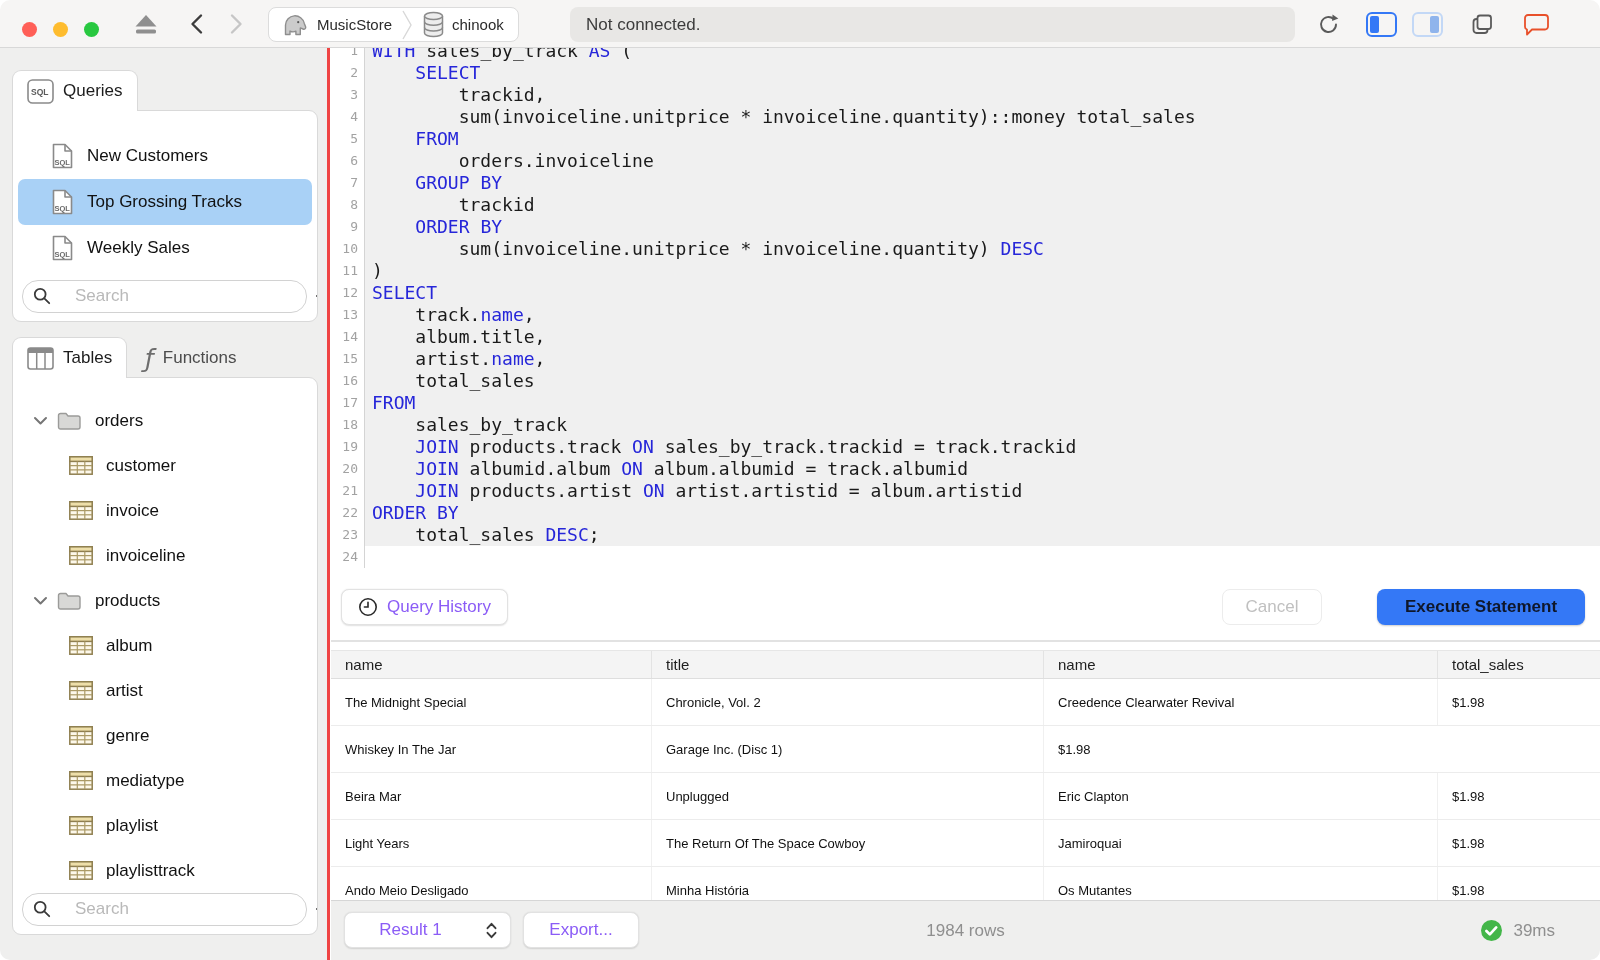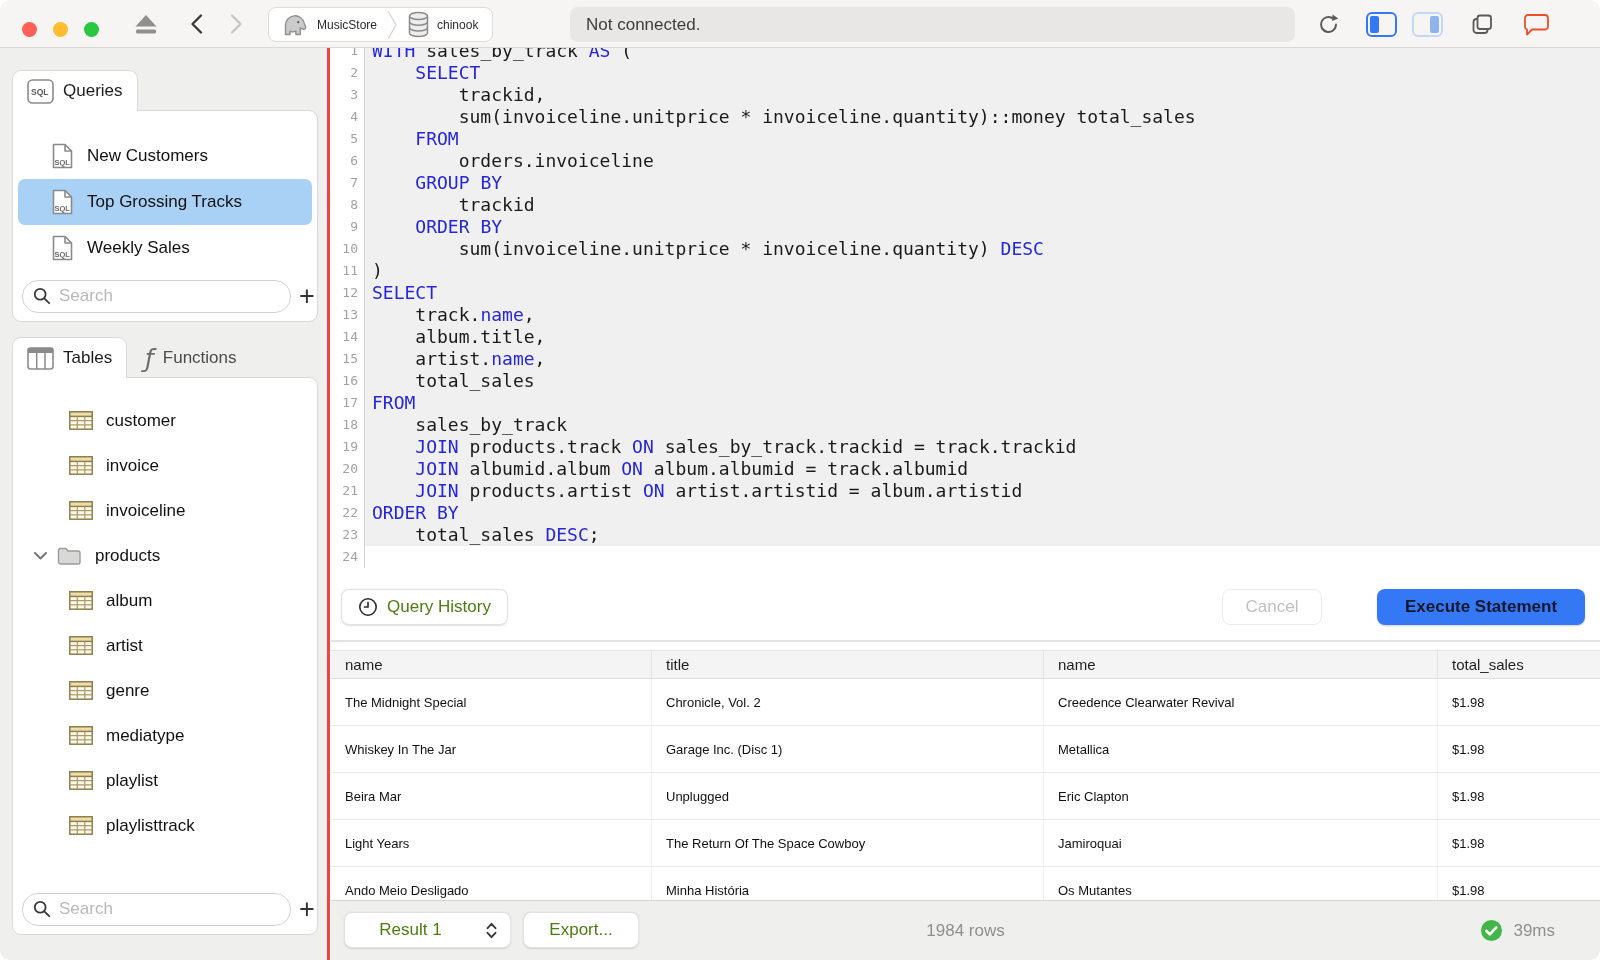--- a/index.html
+++ b/index.html
@@ -7,40 +7,40 @@
   .window { position:absolute; left:0; top:0; width:1600px; height:960px; border-radius:10px; overflow:hidden; background:#fff; }
 
   
   .titlebar { position:absolute; left:0; top:0; width:1600px; height:48px; background:#f6f5f4; border-bottom:1px solid #d8d8d8; }
   .tl { position:absolute; top:22px; width:15px; height:15px; border-radius:50%; }
   .tl.red { left:22px; background:#ff5f57; }
   .tl.yellow { left:53px; background:#febc2e; }
   .tl.green { left:84px; background:#28c840; }
   .tb-icon { position:absolute; top:0; height:48px; display:flex; align-items:center; justify-content:center; }
   .breadcrumb { position:absolute; left:268px; top:7px; height:35px; background:#fff; border:1px solid #dcdcdc; border-radius:8px; display:flex; align-items:center; padding:0 14px 0 10px; }
-  .crumb { display:flex; align-items:center; gap:7px; font-size:12px; color:#2a2a2a; }
+  .crumb { display:flex; align-items:center; gap:7px; font-size:15px; color:#2a2a2a; }
   .crumb-sep { width:14px; height:30px; margin:0 8px; }
   .status-field { position:absolute; left:570px; top:7px; width:725px; height:35px; background:#e8e7e5; border-radius:8px; display:flex; align-items:center; padding-left:16px; font-size:17px; color:#3c3c3c; }
   .icon-panel-left { width:31px; height:25px; border:2px solid #3478f6; border-radius:6px; position:relative; }
   .icon-panel-left::before { content:''; position:absolute; left:2px; top:2px; bottom:2px; width:9px; background:#3478f6; border-radius:2px; }
   .icon-panel-right { width:31px; height:25px; border:2px solid #c3d8f6; border-radius:6px; position:relative; }
   .icon-panel-right::before { content:''; position:absolute; right:2px; top:2px; bottom:2px; width:9px; background:#8fb4ec; border-radius:2px; }
 
   
   .sidebar { position:absolute; left:0; top:48px; width:330px; height:912px; background:#efefee; border-right:3px solid #ef4444; }
   .side-tab { position:absolute; height:41px; background:#fff; border:1px solid #d9d9d9; border-bottom:none; border-radius:9px 9px 0 0; display:flex; align-items:center; gap:9px; padding:0 14px; font-size:17px; color:#1c1c1c; z-index:3; }
   .side-tab.ghost { background:transparent; border-color:transparent; color:#4c4c4c; }
   .card { position:absolute; left:12px; width:306px; background:#fff; border:1px solid #d9d9d9; border-radius:0 9px 9px 9px; z-index:2; overflow:hidden; }
   .queries-tab { left:12px; top:22px; }
   .queries-card { top:62px; height:212px; }
   .qrow { display:flex; align-items:center; gap:14px; height:46px; margin:0 5px; padding-left:34px; border-radius:7px; font-size:17px; color:#111; }
   .qrow.sel { background:#a9d1f6; }
   .qlist { padding-top:22px; }
   .card-search { position:absolute; left:9px; right:5px; bottom:5px; height:40px; background:#fff; display:flex; align-items:center; gap:8px; }
-  .search-box { flex:1; height:33px; border:1px solid #d2d2d2; border-radius:16px; background:#fff; display:flex; align-items:center; padding:0 10px; gap:8px; }
+  .search-box { flex:1; height:33px; border:1px solid #d2d2d2; border-radius:16px; background:#fff; display:flex; align-items:center; padding:0 10px; gap:24px; }
   .search-box input { border:none; outline:none; flex:1; font-size:17px; font-family:"Liberation Sans",sans-serif; color:#222; background:transparent; }
   .search-box input::placeholder { color:#b9b9b9; }
   .plus-btn { width:26px; font-size:27px; font-weight:300; color:#333; text-align:center; line-height:26px; }
   .tables-tab { left:12px; top:289px; }
   .functions-tab { left:130px; top:289px; }
   .schema-card { top:329px; height:558px; }
   .tree { padding-top:20px; }
   .trow { display:flex; align-items:center; height:45px; font-size:17px; color:#111; }
   .trow .chev { width:16px; margin-left:20px; display:flex; }
   .trow.folder .ficon { margin-left:8px; margin-right:13px; display:flex; }
@@ -51,21 +51,21 @@
   .main { position:absolute; left:331px; top:48px; width:1269px; height:912px; background:#fff; }
   .editor { position:absolute; left:0; top:0; width:100%; height:539px; overflow:hidden; cursor:text; }
   .elines { margin-top:-8px; }
   .eline { display:flex; height:22px; font-family:"DejaVu Sans Mono",monospace; font-size:18px; line-height:22px; }
   .eline .gut { width:34px; text-align:right; padding-right:6px; color:#a2a2a2; font-size:13px; line-height:22px; border-right:1px solid #d4d4d4; background:#fff; flex:none; }
   .eline .code { flex:1; white-space:pre; color:#1a1a1a; padding-left:7px; }
   .eline.stmt .code { background:#f0f0f0; }
   .kw { color:#2626d9; }
 
   .editor-actions { position:absolute; left:0; top:539px; width:100%; height:53px; background:#fff; }
-  .btn { display:inline-flex; align-items:center; justify-content:center; gap:9px; height:36px; border-radius:8px; font-size:17px; background:#fff; border:1px solid #e2e2e2; color:#4d7c0f; box-shadow:0 0.5px 1.5px rgba(0,0,0,0.12); }
+  .btn { display:inline-flex; align-items:center; justify-content:center; gap:9px; height:36px; border-radius:8px; font-size:17px; background:#fff; border:1px solid #e2e2e2; color:#8b5cf6; box-shadow:0 0.5px 1.5px rgba(0,0,0,0.12); }
   .qh-btn { position:absolute; left:10px; top:2px; padding:0 16px; }
   .cancel-btn { position:absolute; right:278px; top:2px; width:100px; color:#c0c0c0; box-shadow:none; border-color:#ececec; }
   .exec-btn { position:absolute; right:15px; top:2px; width:208px; background:#3478f6; border:none; color:#0f172a; font-weight:bold; box-shadow:0 1px 2px rgba(0,0,0,0.2); }
 
   .splitter { position:absolute; left:0; top:592px; width:100%; height:2px; background:#e2e2e2; }
   .split-dot { position:absolute; left:610px; top:4px; width:10px; height:10px; border-radius:50%; background:#cfcfcf; }
 
   
   .results { position:absolute; left:0; top:594px; width:100%; height:258px; overflow:hidden; background:#fff; }
   .rheader { display:flex; margin-top:8px; height:29px; background:#f4f4f4; border-top:1px solid #e6e6e6; border-bottom:1px solid #dedede; }
@@ -221,20 +221,33 @@
       </svg>
       <span>Tables</span>
     </div>
     <div class="side-tab ghost functions-tab">
       <span style="font-size:25px;font-style:italic;color:#6d6d6d;font-family:'DejaVu Sans',sans-serif;">ƒ</span>
       <span>Functions</span>
     </div>
 
     <div class="card schema-card">
       <div class="tree" id="schema-tree">
+          <div class="trow folder">
+            <span class="chev">
+              <svg width="15" height="10" viewBox="0 0 15 10">
+    <path d="M2 2 L7.5 7.5 L13 2" fill="none" stroke="#767676" stroke-width="2" stroke-linecap="round" stroke-linejoin="round"></path>
+  </svg>
+            </span>
+            <span class="ficon">
+              <svg width="25" height="20" viewBox="0 0 25 20">
+    <path d="M1.5 4.5 a2 2 0 0 1 2 -2 h5.5 l2 2.5 h10 a2 2 0 0 1 2 2 v9 a2 2 0 0 1 -2 2 h-17.5 a2 2 0 0 1 -2 -2 z" fill="#d8d8d6" stroke="#9b9b99" stroke-width="1.4" stroke-linejoin="round"></path>
+  </svg>
+            </span>
+            <span>orders</span>
+          </div>
           <div class="trow child">
             <span class="ticon">
               <svg width="24" height="19" viewBox="0 0 24 19">
     <rect x="0.8" y="0.8" width="22.4" height="17.4" fill="#fdf8ea" stroke="#8f7f50" stroke-width="1.5"></rect>
     <rect x="0.8" y="0.8" width="22.4" height="4.6" fill="#eedfa9" stroke="#8f7f50" stroke-width="1.5"></rect>
     <line x1="8.3" y1="5.4" x2="8.3" y2="18" stroke="#ab9a66" stroke-width="1.2"></line>
     <line x1="15.8" y1="5.4" x2="15.8" y2="18" stroke="#ab9a66" stroke-width="1.2"></line>
     <line x1="1" y1="9.6" x2="23" y2="9.6" stroke="#ab9a66" stroke-width="1.2"></line>
     <line x1="1" y1="13.8" x2="23" y2="13.8" stroke="#ab9a66" stroke-width="1.2"></line>
   </svg>
@@ -505,21 +518,20 @@
       <div id="results-body">
           <div class="rrow">
             <div class="rcell col0">The Midnight Special</div>
             <div class="rcell col1">Chronicle, Vol. 2</div>
             <div class="rcell col2">Creedence Clearwater Revival</div>
             <div class="rcell col3">$1.98</div>
           </div>
           <div class="rrow">
             <div class="rcell col0">Whiskey In The Jar</div>
             <div class="rcell col1">Garage Inc. (Disc 1)</div>
-            <div class="rcell col2">Metallica</div>
             <div class="rcell col3">$1.98</div>
           </div>
           <div class="rrow">
             <div class="rcell col0">Beira Mar</div>
             <div class="rcell col1">Unplugged</div>
             <div class="rcell col2">Eric Clapton</div>
             <div class="rcell col3">$1.98</div>
           </div>
           <div class="rrow">
             <div class="rcell col0">Light Years</div>

